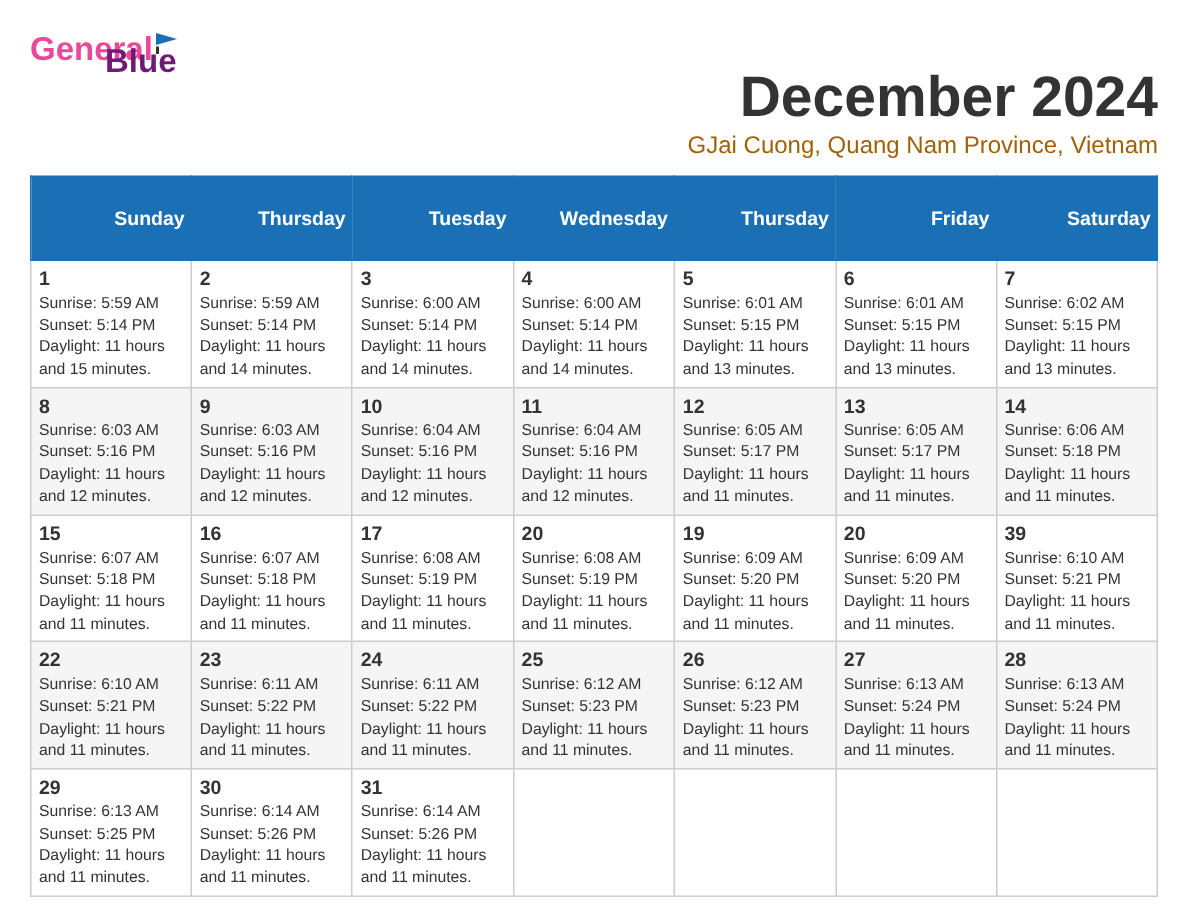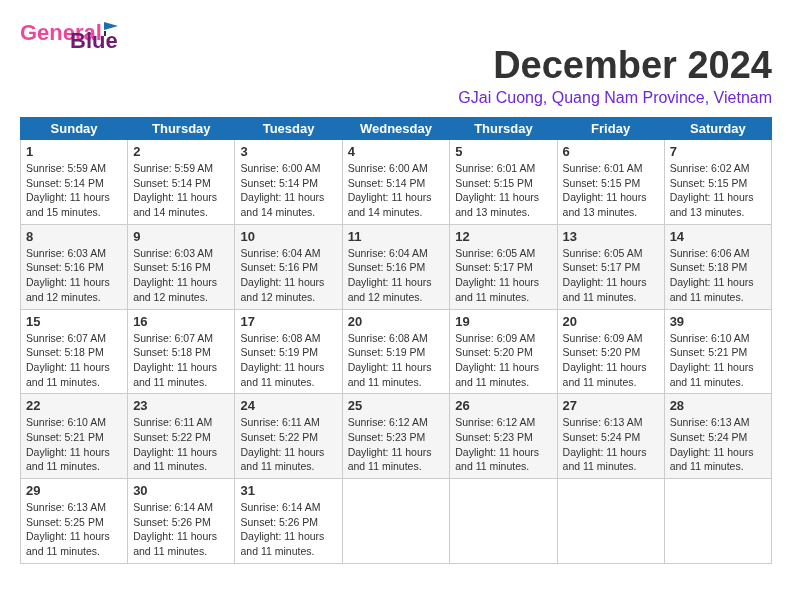--- a/index.html
+++ b/index.html
@@ -39,34 +39,34 @@
       text-align: right;
     }
     .month-title {
       font-size: 38px;
       font-weight: bold;
       color: #333;
       margin-top: 24px;
     }
     .location-title {
       font-size: 16px;
-      color: #6d28d9;
+      color: #a16207;
       margin-top: 2px;
       text-align: right;
     }
     .calendar {
       width: 100%;
       border-collapse: collapse;
       font-size: 11px;
     }
     .calendar th {
       background-color: #1a6fb5;
       color: white;
-      padding: 3px 4px;
-      text-align: center;
+      padding: 20px 4px;
+      text-align: right;
       font-size: 13px;
       font-weight: bold;
       border: 1px solid #1a6fb5;
     }
     .calendar td {
       vertical-align: top;
       padding: 4px 5px;
       border: 1px solid #ccc;
       height: 80px;
       width: 108px;

